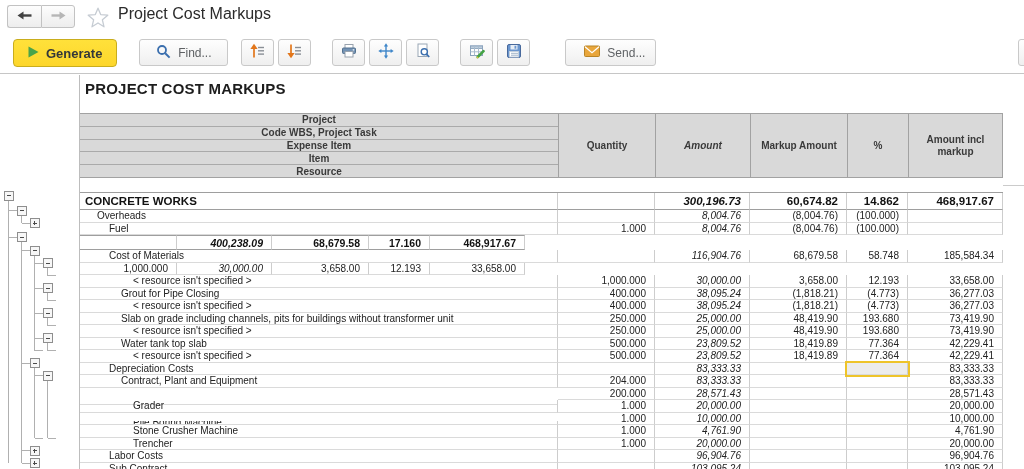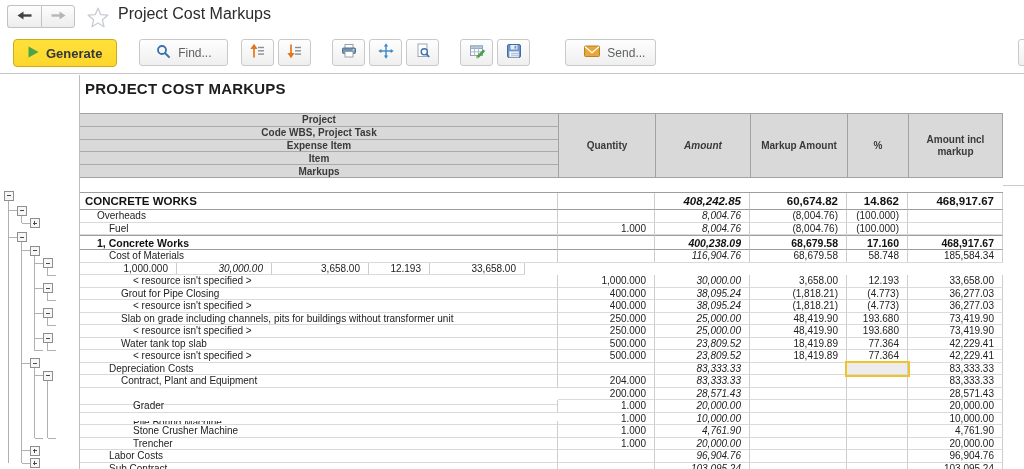--- a/index.html
+++ b/index.html
@@ -212,35 +212,35 @@
 <div class="sheet">
   <div class="panediv"></div>
   <div class="rtitle">PROJECT COST MARKUPS</div>
 
   <div class="hdr">
     <div class="hdr-left" id="hdr-left">
         <div class="hl">Project</div>
         <div class="hl">Code WBS, Project Task</div>
         <div class="hl">Expense Item</div>
         <div class="hl">Item</div>
-        <div class="hl">Markups</div>
+        <div class="hl">Resource</div>
       </div>
 
   <div class="hdr-col w-qty">Quantity</div>
       <div class="hdr-col w-amt">Amount</div>
       <div class="hdr-col w-mk">Markup Amount</div>
       <div class="hdr-col w-pct">%</div>
       <div class="hdr-col w-incl">Amount incl markup</div>
     </div>
 
   <div class="rows" id="rows">
       <div class="r lg">
         <div class="c name" style="padding-left: 5px;">CONCRETE WORKS</div>
         <div class="c num w-qty"></div>
-        <div class="c num w-amt">408,242.85</div>
+        <div class="c num w-amt">300,196.73</div>
         <div class="c num w-mk">60,674.82</div>
         <div class="c num w-pct">14.862</div>
         <div class="c num w-incl">468,917.67</div>
       </div>
       <div class="r">
         <div class="c name" style="padding-left: 17px;">Overheads</div>
         <div class="c num w-qty"></div>
         <div class="c num w-amt">8,004.76</div>
         <div class="c num w-mk">(8,004.76)</div>
         <div class="c num w-pct">(100.000)</div>
@@ -248,21 +248,20 @@
       </div>
       <div class="r">
         <div class="c name" style="padding-left: 29px;">Fuel</div>
         <div class="c num w-qty">1.000</div>
         <div class="c num w-amt">8,004.76</div>
         <div class="c num w-mk">(8,004.76)</div>
         <div class="c num w-pct">(100.000)</div>
         <div class="c num w-incl"></div>
       </div>
       <div class="r md">
-        <div class="c name" style="padding-left: 17px;">1, Concrete Works</div>
         <div class="c num w-qty"></div>
         <div class="c num w-amt">400,238.09</div>
         <div class="c num w-mk">68,679.58</div>
         <div class="c num w-pct">17.160</div>
         <div class="c num w-incl">468,917.67</div>
       </div>
       <div class="r">
         <div class="c name" style="padding-left: 29px;">Cost of Materials</div>
         <div class="c num w-qty"></div>
         <div class="c num w-amt">116,904.76</div>

